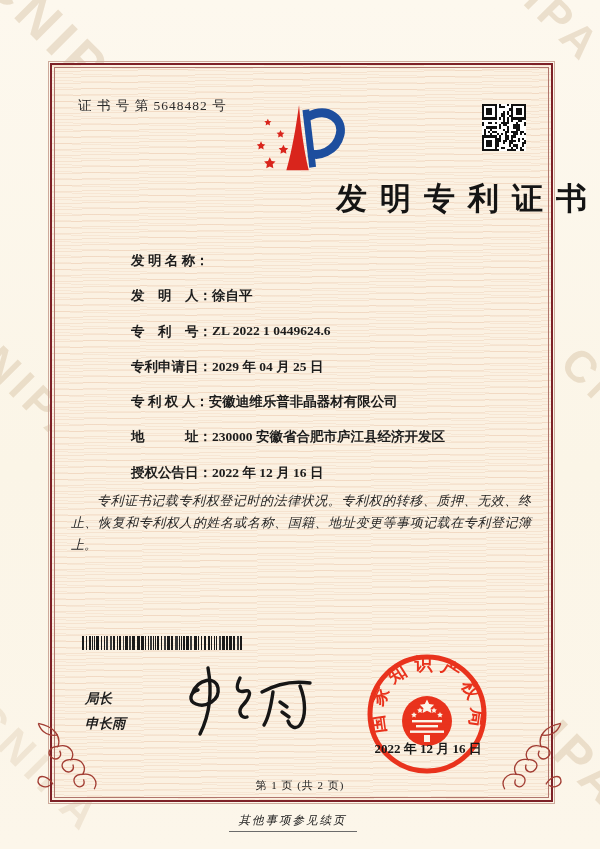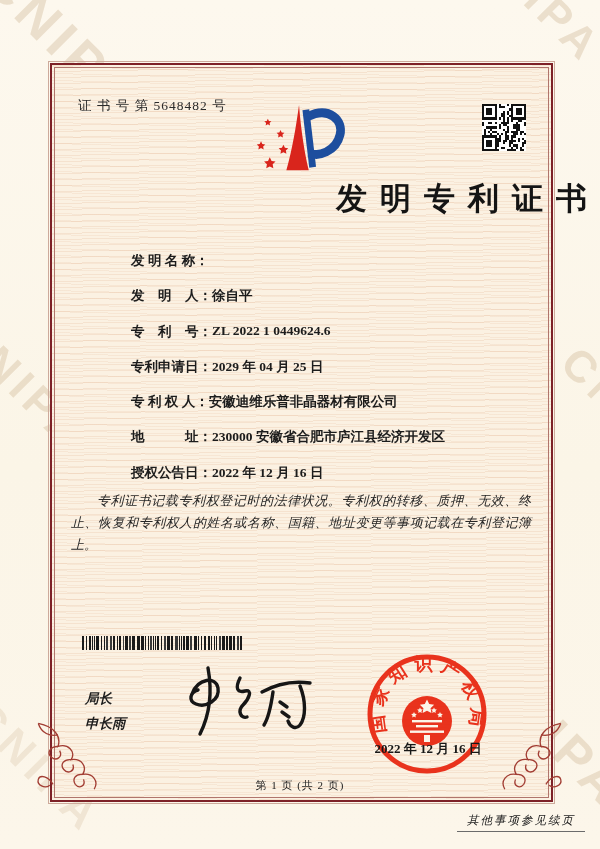--- a/index.html
+++ b/index.html
@@ -40,21 +40,21 @@
   .director{position:absolute;z-index:3;left:85px;top:686px;font-family:"Liberation Sans",sans-serif;
             font-weight:700;font-size:13.5px;color:#1d1d1d;line-height:25px;font-style:italic;}
   .sign{position:absolute;z-index:4;left:178px;top:656px;width:140px;height:92px;}
   
   .seal{position:absolute;z-index:5;left:362px;top:649px;width:130px;height:130px;opacity:.93;}
   .seal-date{position:absolute;z-index:6;left:358px;top:740px;width:140px;text-align:center;
              font-size:13px;font-weight:600;color:#171717;white-space:nowrap;}
   
   .pageno{position:absolute;z-index:3;left:0;right:0;top:778px;text-align:center;font-size:11px;
           letter-spacing:1px;color:#222;}
-  .contwrap{position:absolute;z-index:3;left:0;right:15px;top:810px;text-align:right;}
+  .contwrap{position:absolute;z-index:3;left:0;right:15px;top:810px;text-align:center;}
   .contnote{display:inline-block;font-size:11.5px;font-style:italic;letter-spacing:2px;color:#222;
             border-bottom:1px solid #6b6b6b;padding:0 10px 3px;}
   .flourish{position:absolute;z-index:4;width:74px;height:96px;}
   .flourish.right{left:490px;top:710px;}
   .flourish.left{left:35px;top:710px;transform:scaleX(-1);}
 </style>
 </head>
 <body>
 
 <svg width="0" height="0" style="position:absolute">

